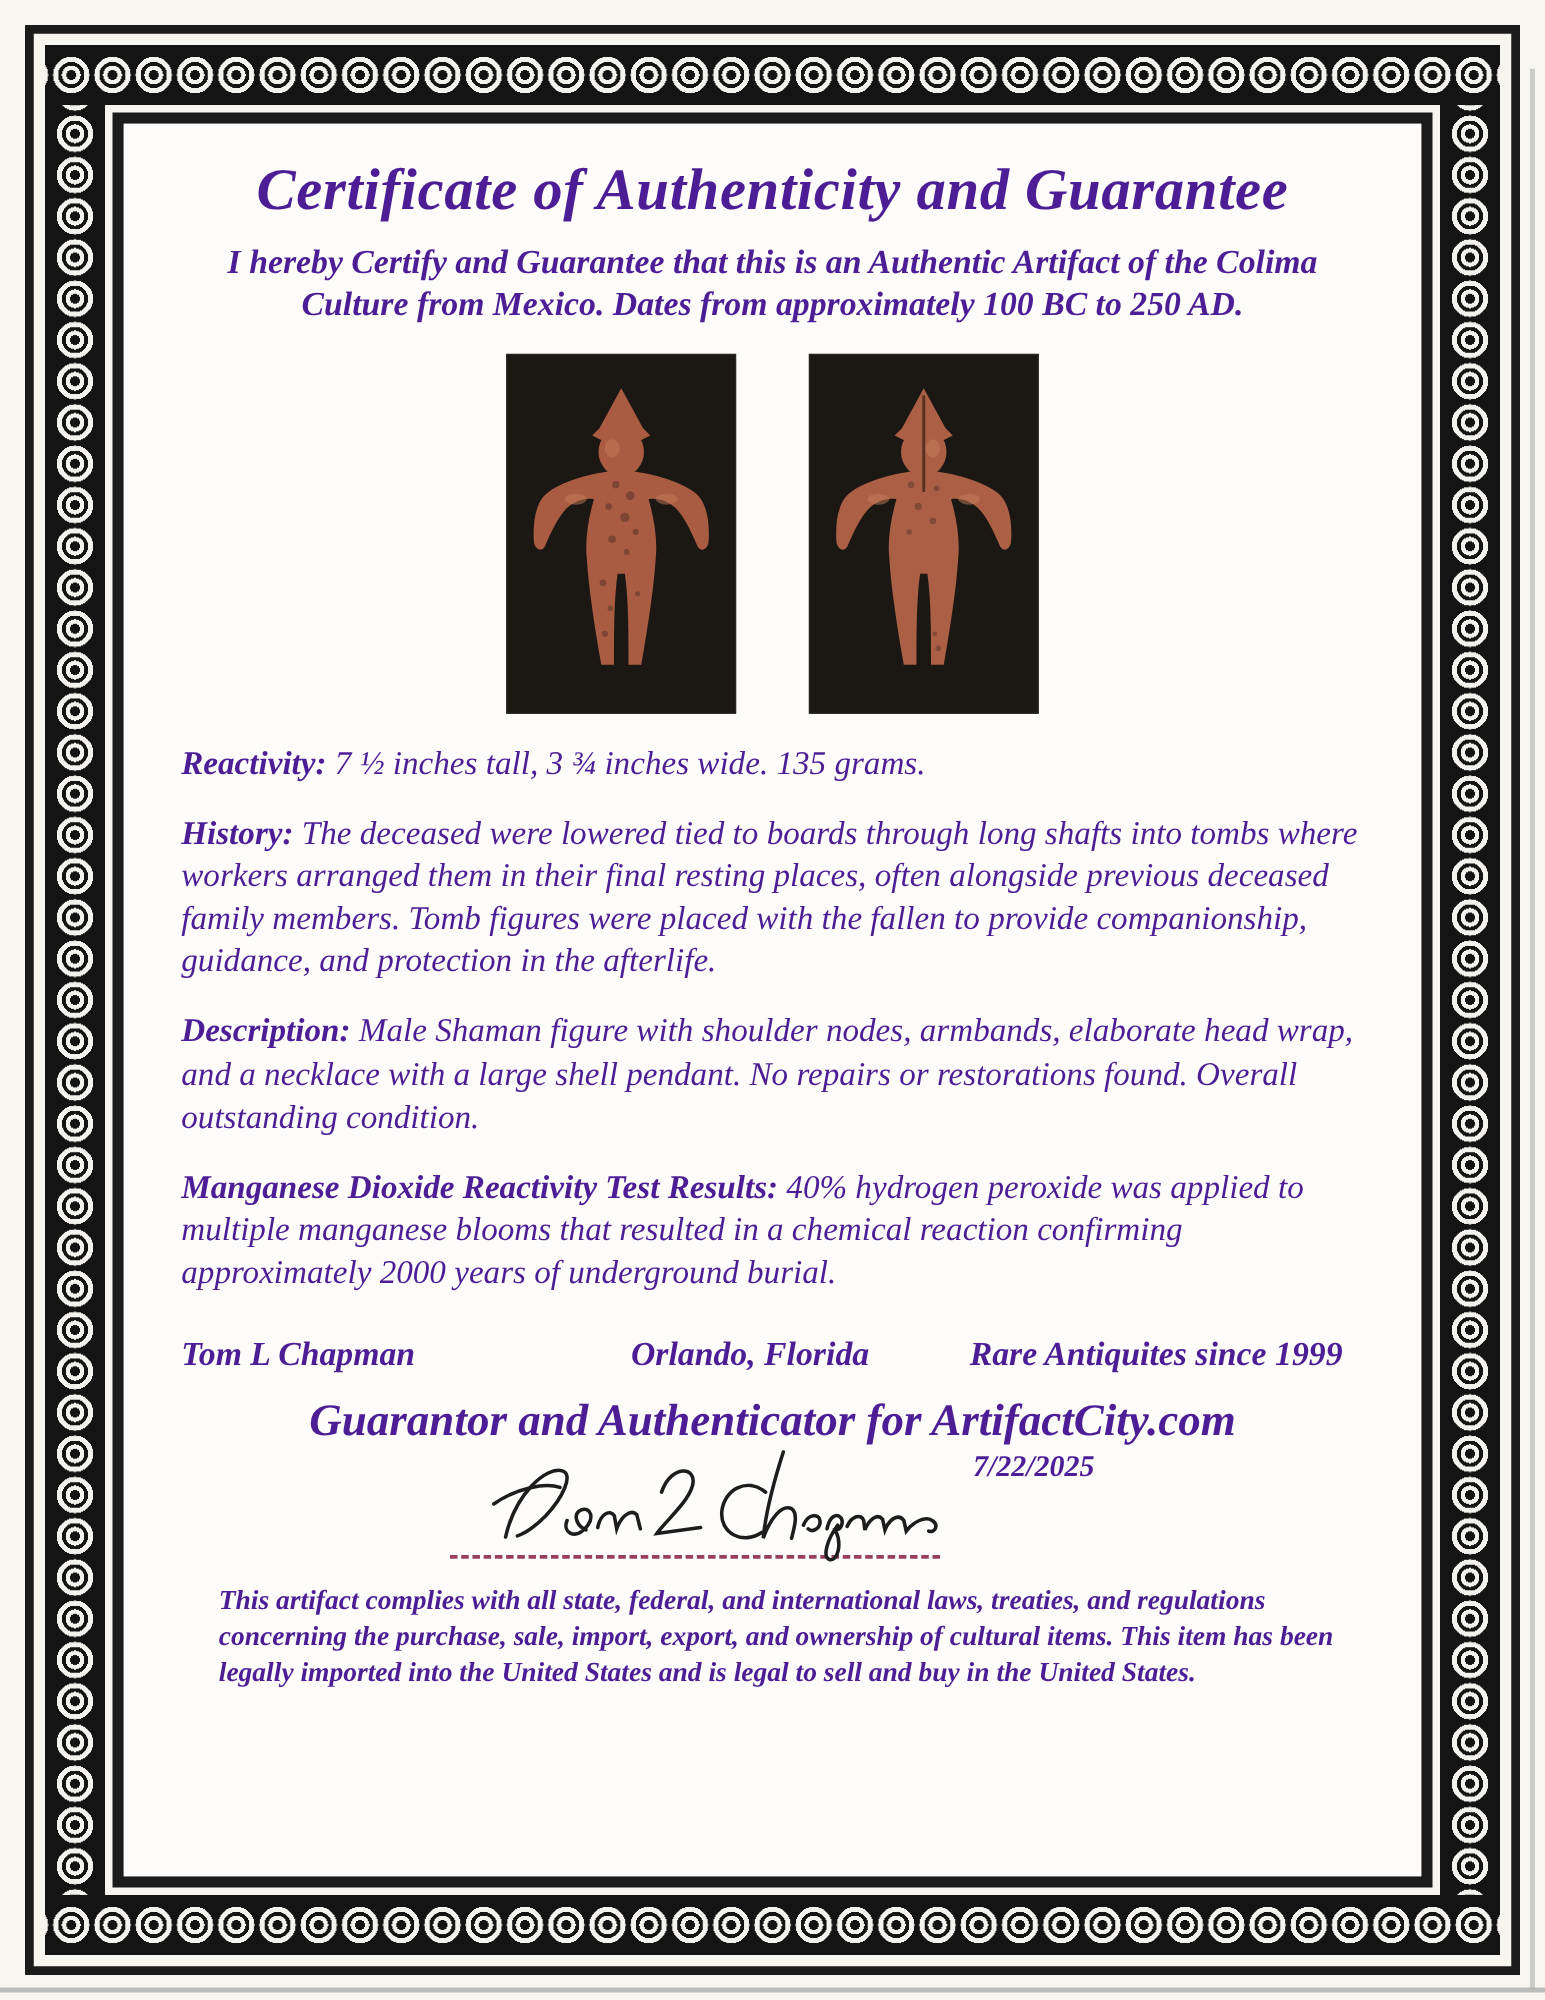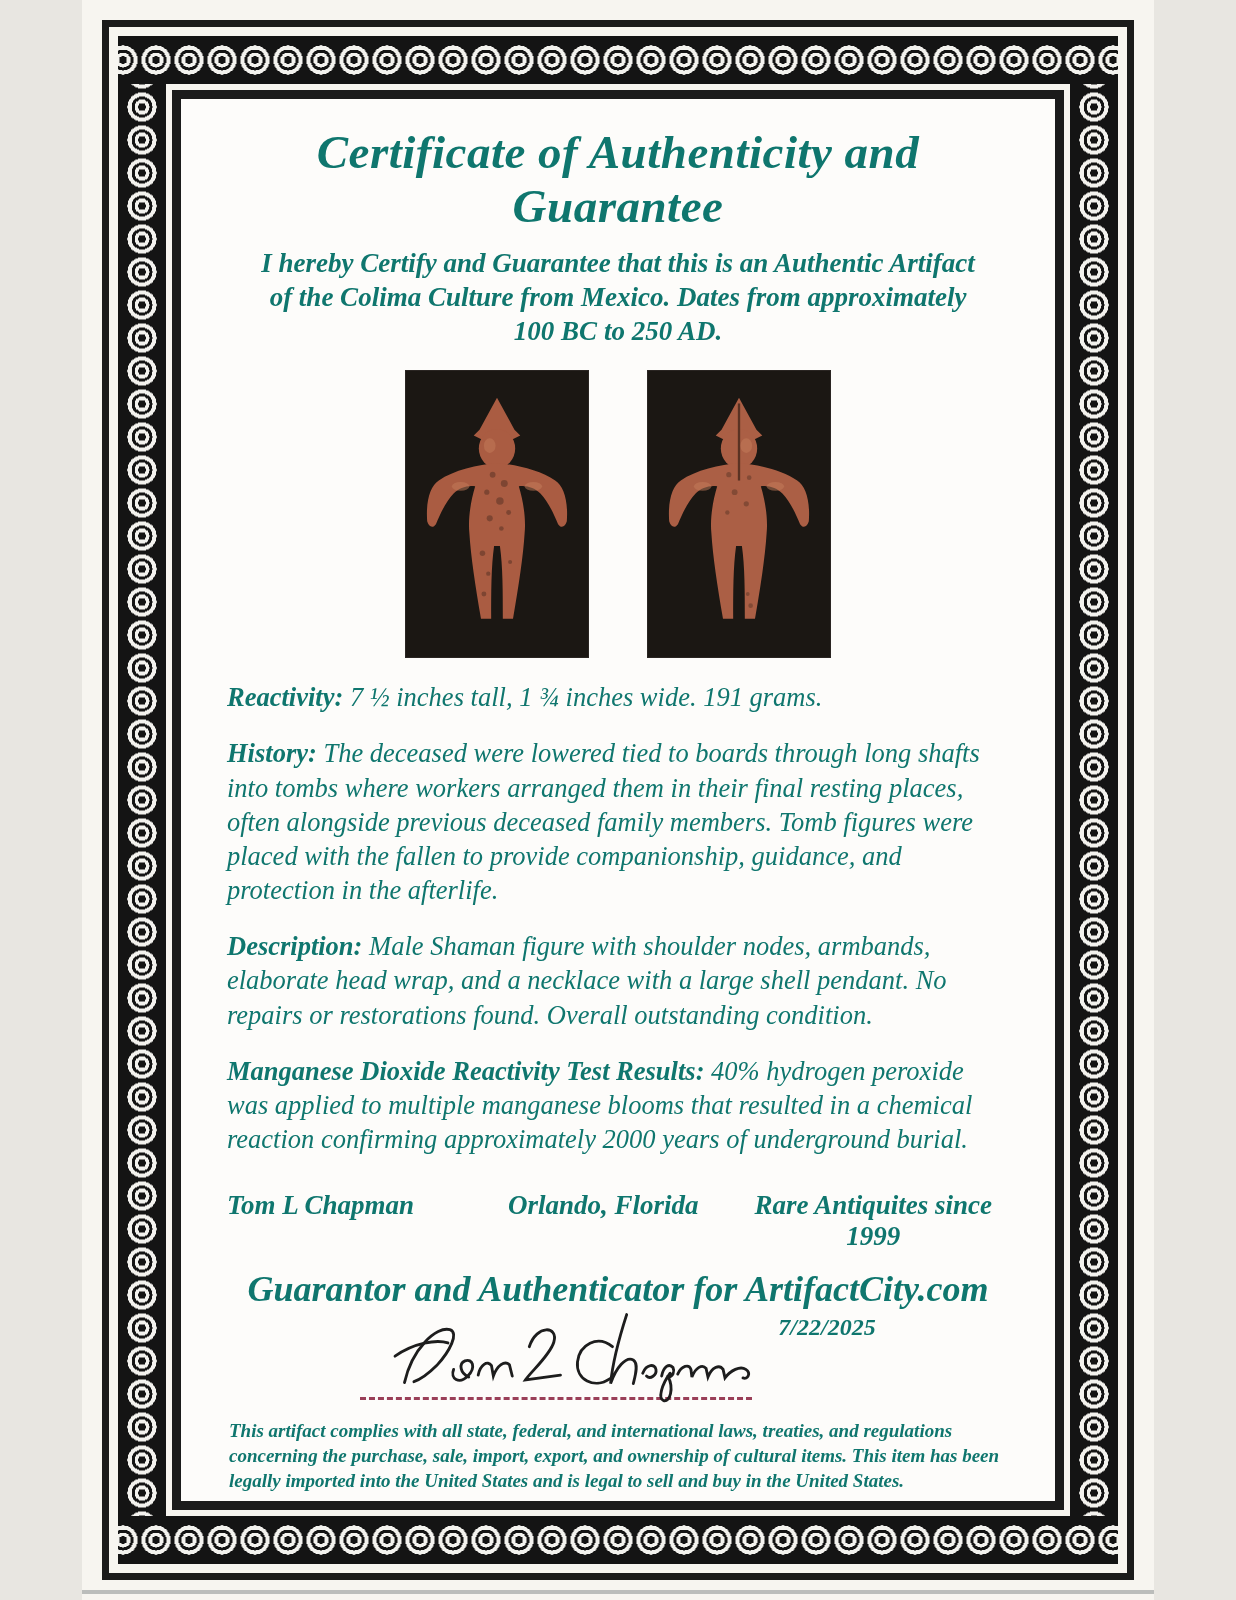--- a/index.html
+++ b/index.html
@@ -1,20 +1,20 @@
 <!DOCTYPE html>
 <html><head>
 <meta charset="utf-8">
 <style>
   * { margin:0; padding:0; box-sizing:border-box; }
   html,body { background:#e8e6e1; }
   .page {
-    position:relative; width:1072px; height:1600px; margin:0 auto;
+    position:relative; width:1236px; height:1600px; margin:0 auto;
     background:#f7f5f0; overflow:hidden;
-    font-family:"Liberation Serif", serif; font-style:italic; color:#0f766e;
+    font-family:"Liberation Serif", serif; font-style:italic; color:#4c1d95;
   }
   
   .rule-outer { position:absolute; inset:20px; border:7px solid #1b1b1b; }
   .rule-inner { position:absolute; inset:90px; border:9px solid #1b1b1b; }
   .band-h, .band-v { position:absolute; background-color:#141414; }
   .band-h {
     left:36px; right:36px; height:48px;
     background-image:radial-gradient(circle, #141414 0 4px, #f3f2ee 4px 7.5px, #141414 7.5px 10.5px, #f3f2ee 10.5px 14.5px, rgba(0,0,0,0) 14.6px);
     background-size:33px 48px; background-position:center; background-repeat:repeat-x;
   }
@@ -50,21 +50,21 @@
   .trio .t-mid   { width:30%; text-align:center; }
   .trio .t-right { width:37%; text-align:center; }
 
   .guarantor { margin-top:16px; text-align:center; font-size:36px; font-weight:700; }
 
   .sig-row { margin-top:4px; height:92px; display:flex; justify-content:center; align-items:flex-start; }
   .sig-line { position:relative; width:392px; border-bottom:3px dashed #9a3f58; height:86px; }
   .sig-svg { position:absolute; left:26px; bottom:-14px; }
   .sig-date { font-size:24px; font-weight:700; margin-left:26px; padding-bottom:2px; }
 
-  .compliance { margin-top:12px; font-size:19px; font-weight:700; line-height:1.32; padding:0 2px; }
+  .compliance { margin-top:12px; font-size:22px; font-weight:700; line-height:1.32; padding:0 2px;margin-left:28px; }
 </style>
 </head>
 <body>
 
 <div class="page">
 
   <div class="rule-outer"></div>
   <div class="band-h top"></div>
   <div class="band-h bottom"></div>
   <div class="band-v left"></div>
@@ -141,21 +141,21 @@
             <ellipse cx="60" cy="38" rx="4" ry="5"></ellipse>
               <ellipse cx="30" cy="66" rx="6" ry="3"></ellipse>
               <ellipse cx="80" cy="66" rx="6" ry="3"></ellipse>
           </g>
         </svg>
       </div>
     </div>
 
     <div class="section">
       <span class="lbl">Reactivity:</span>
-      <span>7 ½ inches tall, 1 ¾ inches wide. 191 grams.</span>
+      <span>7 ½ inches tall, 3 ¾ inches wide. 135 grams.</span>
     </div>
 
     <div class="section">
       <span class="lbl">History:</span>
       <span>The deceased were lowered tied to boards through long shafts into tombs where workers arranged them in their final resting places, often alongside previous deceased family members. Tomb figures were placed with the fallen to provide companionship, guidance, and protection in the afterlife.</span>
     </div>
 
     <div class="section">
       <span class="lbl">Description:</span>
       <span>Male Shaman figure with shoulder nodes, armbands, elaborate head wrap, and a necklace with a large shell pendant. No repairs or restorations found. Overall outstanding condition.</span>

